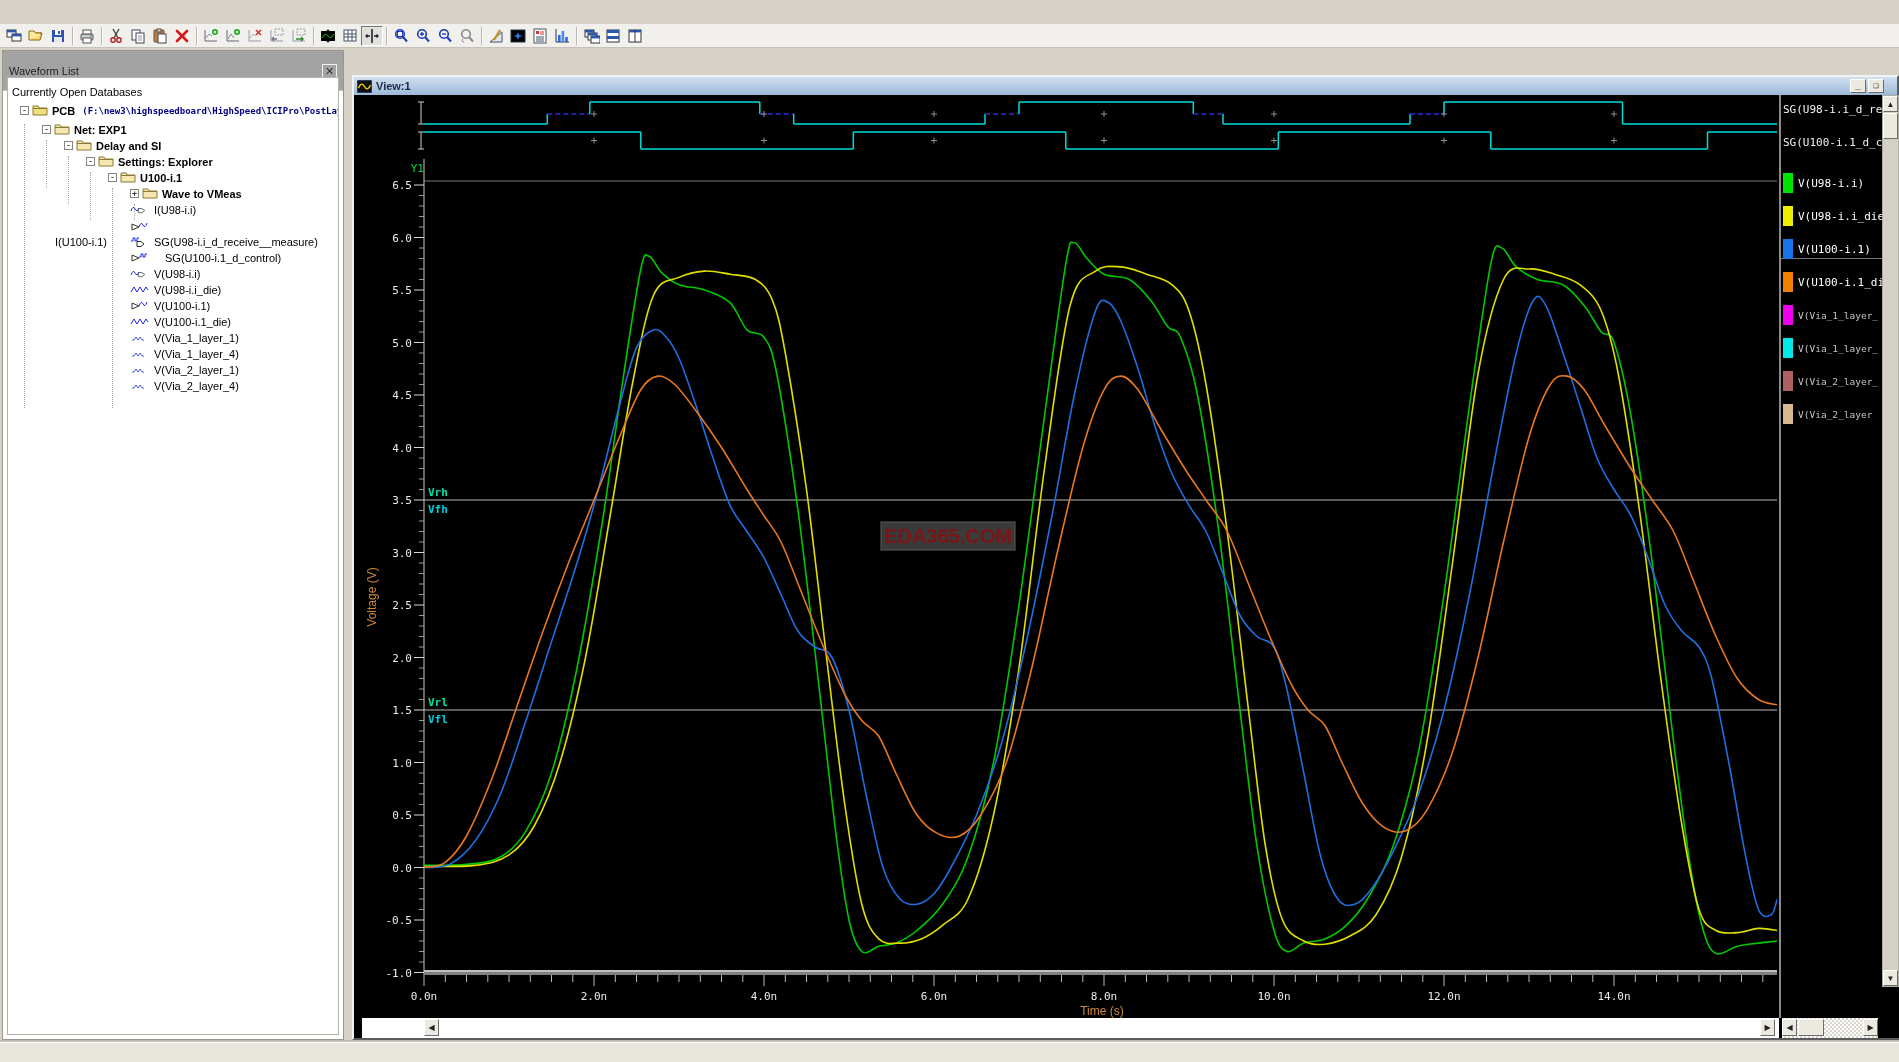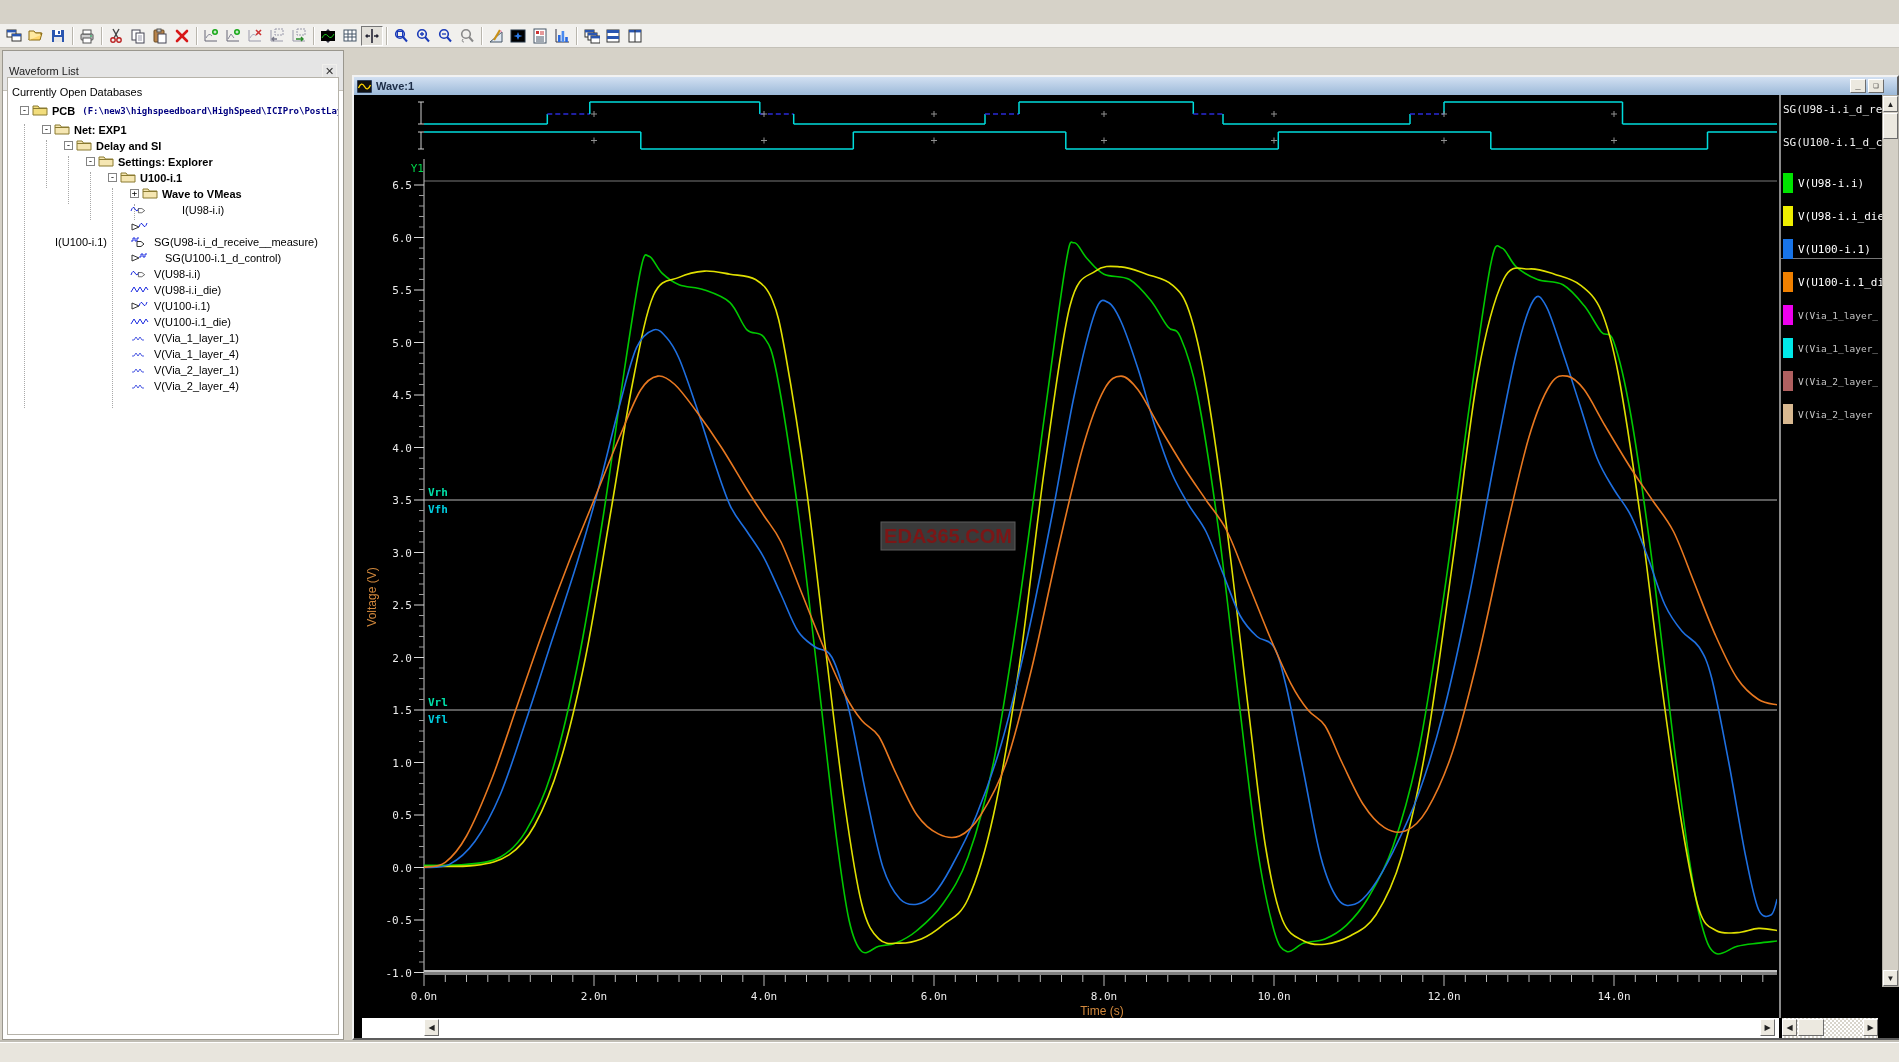--- a/index.html
+++ b/index.html
@@ -15,21 +15,21 @@
              border-bottom:1px solid #c4c1b8; display:flex; align-items:center; padding-left:3px; }
   .tb-btn { width:22px; height:20px; display:flex; align-items:center; justify-content:center;
             border:1px solid transparent; }
   .tb-btn.pressed { border:1px solid #888; border-color:#777 #fff #fff #777; background:#e2e0da; }
   .tb-sep { width:1px; height:18px; background:#b9b6ad; margin:0 3px; box-shadow:1px 0 0 #fff; }
   .tb-btn svg { display:block; }
 
   
   #left-panel { position:absolute; left:2px; top:50px; width:342px; height:990px;
                 background:#fff; border:1px solid #9a978e; }
-  #panel-header { position:absolute; left:0; top:0; width:100%; height:40px; background:#e5e5e5;
+  #panel-header { position:absolute; left:0; top:0; width:100%; height:40px; background:#a3a3a3;
                   border-bottom:1px solid #c4c1b8; font-size:11px; color:#222;
                   display:flex; align-items:center; padding:0 6px; }
   #panel-close { margin-left:auto; width:15px; height:14px; font-size:11px; line-height:12px;
                  text-align:center; color:#333; border:1px solid #f0efec; }
   #tree { position:absolute; left:4px; top:26px; right:4px; bottom:4px; background:#fff;
           border:1px solid #b6b3aa; overflow:hidden; }
   .tree-row { position:absolute; height:15px; display:flex; align-items:center; white-space:nowrap; }
   .tree-label { font-size:11px; color:#000; margin-left:4px;text-align:center; }
   .tree-label.bold { font-weight:bold; }
   .tree-extra { font-family:"DejaVu Sans Mono", monospace; font-size:9px; font-weight:bold;
@@ -363,21 +363,21 @@
           <span class="tree-label bold">U100-i.1</span>
         </div>
         <div class="tree-row" style="top: 108px;">
           <span class="expander" style="margin-left:122px">+</span>
           <span class="tree-icon"><svg width="16" height="12">
               <path d="M1,11 V2 h5 l1.5,2 H15 v7 z" fill="#f5e6b2" stroke="#8a7a30"></path>
               <path d="M1,4.5 H15" stroke="#8a7a30"></path>
             </svg></span>
           <span class="tree-label bold">Wave to VMeas</span>
         </div>
-        <div class="tree-row" style="top: 124px; gap: 28px;">
+        <div class="tree-row" style="top: 124px;">
           <span class="tree-icon" style="margin-left:122px"><svg width="20" height="11">
               <path d="M1,7 Q3,1 5,5 Q7,9 9,4" stroke="#1a2ae0" fill="none"></path>
               <path d="M8,5.5 h5 l4,3 -4,3 h-5 z" transform="scale(0.7) translate(4,1)" fill="#fff" stroke="#333"></path>
             </svg></span>
           <span class="tree-label">I(U98-i.i)</span>
         </div>
         <div class="tree-row" style="top: 140px; flex-direction: column;">
           <span class="tree-icon" style="margin-left:122px"><svg width="20" height="11">
               <path d="M2,3 l7,3 -7,3 z" fill="#fff" stroke="#333"></path>
               <path d="M9,6 Q11,0 13,4 Q15,8 17,2" stroke="#1a2ae0" fill="none"></path>
@@ -456,21 +456,21 @@
         <div class="dotline" style="left: 126px; top: 126px; height: 16px;"></div>
       </div>
   </div>
 
   <div id="wave-window">
     <div id="wave-titlebar">
       <svg width="15" height="13">
         <rect x="0" y="0" width="15" height="13" rx="1" fill="#101010" stroke="#4a6a9a"></rect>
         <path d="M1.5,8 Q4.5,1 7.5,6.5 Q10.5,12 13.5,5" stroke="#ffd400" stroke-width="1.4" fill="none"></path>
       </svg>
-      <span id="wave-title">Wave:1</span>
+      <span id="wave-title">View:1</span>
       <div id="wave-buttons">
         <div class="titlebar-btn">_</div>
         <div class="titlebar-btn">❏</div>
       </div>
     </div>
     <div id="wave-body">
       <svg id="plot-svg" width="1415" height="923">
           <line x1="62" y1="86" x2="1415" y2="86" stroke="#787878"></line>
           <g stroke="#cfcfcf">
             <line x1="56" y1="7" x2="62" y2="7"></line>

